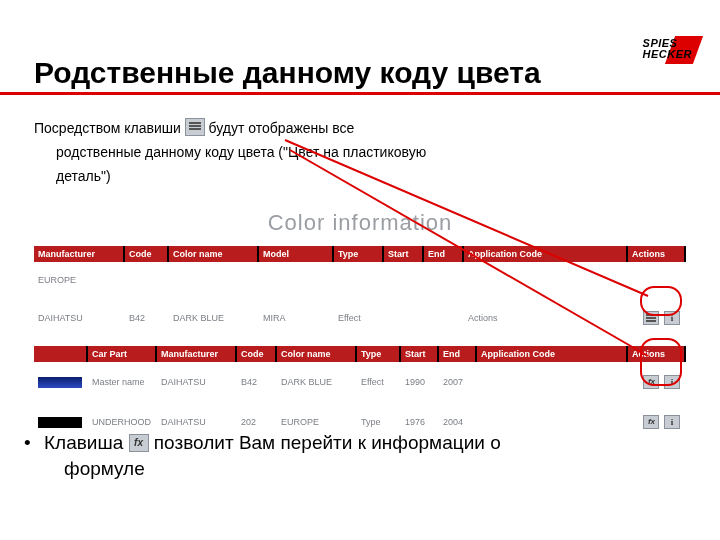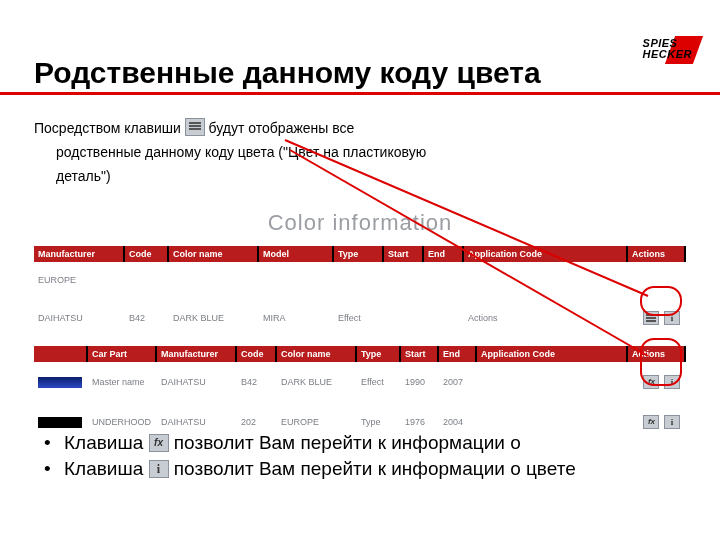--- a/index.html
+++ b/index.html
@@ -68,21 +68,21 @@
   .act-btn.fx::after { content:"fx"; position:absolute; inset:0; font: italic 900 8px/12px Arial; text-align:center; color:#333;}
   .act-btn.info::after { content:"i"; position:absolute; inset:0; font: 900 9px/12px Georgia,serif; text-align:center; color:#333;}
   .act-btn.list .bars { position:absolute; left:2px; top:2px; width:10px; height:2px; background:#555; box-shadow:0 3px 0 #555, 0 6px 0 #555;}
   .callout {
     position:absolute; border:2px solid #d00; border-radius:14px;
   }
   #co1 { left:640px; top:286px; width:42px; height:30px; }
   #co2 { left:640px; top:338px; width:42px; height:48px; }
   svg.arrows { position:absolute; left:0; top:0; width:720px; height:540px; pointer-events:none; }
   .bullets {
-    position: absolute; left: 44px; top: 430px; width: 660px;
+    position: absolute; left: 24px; top: 430px; width: 660px;
     font-size: 19px; line-height: 26px;
   }
   .bullets li { list-style: none; position: relative; padding-left: 20px; }
   .bullets li::before { content:"•"; position:absolute; left:0; top:0; }
   .bullets .cont { padding-left: 20px; }
 </style>
 </head>
 <body>
 
 <div class="logo">
@@ -200,19 +200,15 @@
 <svg class="arrows">
   <line x1="285" y1="140" x2="648" y2="296" stroke="#d00" stroke-width="2"></line>
   <line x1="290" y1="150" x2="648" y2="356" stroke="#d00" stroke-width="2"></line>
 </svg>
 
 <ul class="bullets">
   <li>
     <span>Клавиша </span>
     <span class="icon-sm fx"></span>
     <span> позволит Вам перейти к информации о</span>
-  </li>
-  <li>
-    <span>Клавиша </span>
-    <span class="icon-sm info"></span>
-    <span> позволит Вам перейти к информации о цвете</span>
+    <div class="cont">формуле</div>
   </li>
 </ul>
 
 </body></html>

